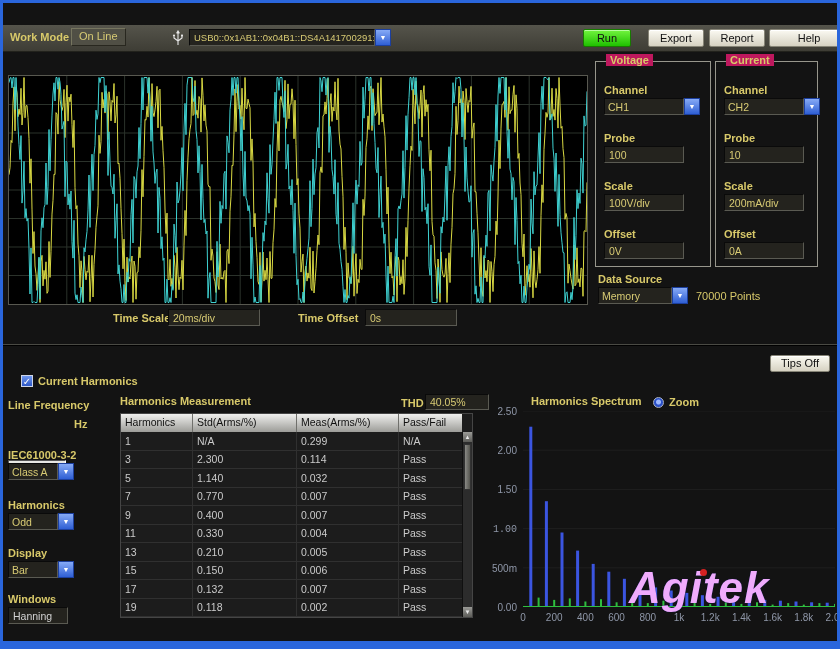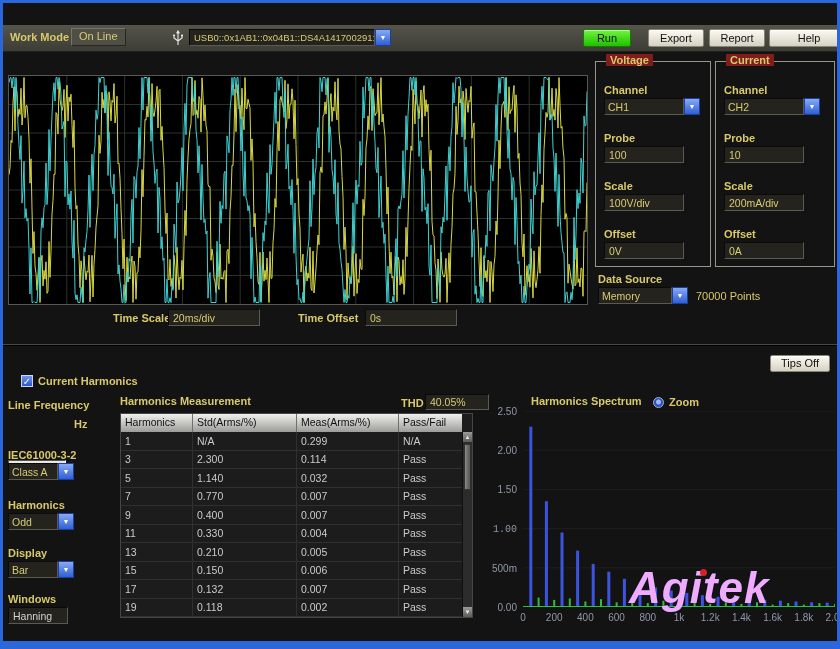--- a/index.html
+++ b/index.html
@@ -31,21 +31,21 @@
   .btn-run{background:linear-gradient(#72f53e,#1fc000);border-color:#187a00;box-shadow:inset 0 1px 0 #b8ffa0;}
   
   .ddl{position:absolute;display:flex;height:17px;}
   .ddl .val{flex:1;font-size:10.5px;padding:0 3px;}
   .ddl .arrow{width:16px;background:linear-gradient(#86aaf6,#2f5fd4);border:1px solid #1c3f9e;color:#fff;
     font-size:7px;display:flex;align-items:center;justify-content:center;}
   
   .scope{position:absolute;left:5px;top:72px;width:580px;height:230px;background:#000;border:1px solid #585850;}
   
   .group{position:absolute;border:1px solid #97968c;}
-  .legend{position:absolute;top:-8px;left:10px;background:#7f1d1d;padding:0 4px;color:#d8c96a;
+  .legend{position:absolute;top:-8px;left:10px;background:#be185d;padding:0 4px;color:#d8c96a;
     font-size:11px;font-weight:bold;}
   .divider{position:absolute;left:0;right:0;top:341px;height:2px;border-top:1px solid #4a4a44;border-bottom:1px solid #000;}
   
   .checkbox{position:absolute;width:12px;height:12px;background:linear-gradient(#6f97ee,#2d57c6);
     border:1px solid #cfd6e8;color:#fff;font-size:10px;line-height:11px;text-align:center;}
   .input-light{position:absolute;height:17px;background:#e8e8e4;border:1px solid;
     border-color:#555 #fff #fff #555;color:#111;font-size:11px;padding:0 4px;width:58px;}
   
   .table{position:absolute;left:117px;top:410px;width:353px;background:#1c1c1c;border:1px solid #454545;padding-right:10px;}
   .thead{display:flex;height:18px;background:linear-gradient(#f0f0ee,#9c9c98);}
@@ -114,21 +114,21 @@
       <span class="arrow">▼</span>
     </div>
     <span class="ylabel" style="left:8px;top:70px;">Probe</span>
     <div class="sunken field" style="left:8px;top:84px;width:80px;">100</div>
     <span class="ylabel" style="left:8px;top:118px;">Scale</span>
     <div class="sunken field" style="left:8px;top:132px;width:80px;">100V/div</div>
     <span class="ylabel" style="left:8px;top:166px;">Offset</span>
     <div class="sunken field" style="left:8px;top:180px;width:80px;">0V</div>
   </div>
 
-  <div class="group" style="left:712px;top:58px;width:120px;height:206px;">
+  <div class="group" style="left:712px;top:58px;width:103px;height:206px;">
     <span class="legend">Current</span>
     <span class="ylabel" style="left:8px;top:22px;">Channel</span>
     <div class="ddl" style="left:8px;top:36px;width:96px;">
       <span class="sunken val">CH2</span>
       <span class="arrow">▼</span>
     </div>
     <span class="ylabel" style="left:8px;top:70px;">Probe</span>
     <div class="sunken field" style="left:8px;top:84px;width:80px;">10</div>
     <span class="ylabel" style="left:8px;top:118px;">Scale</span>
     <div class="sunken field" style="left:8px;top:132px;width:80px;">200mA/div</div>

